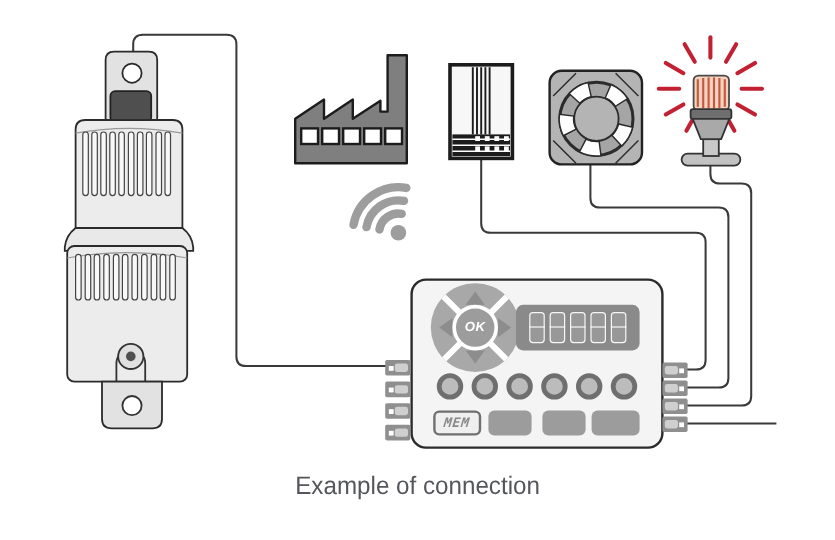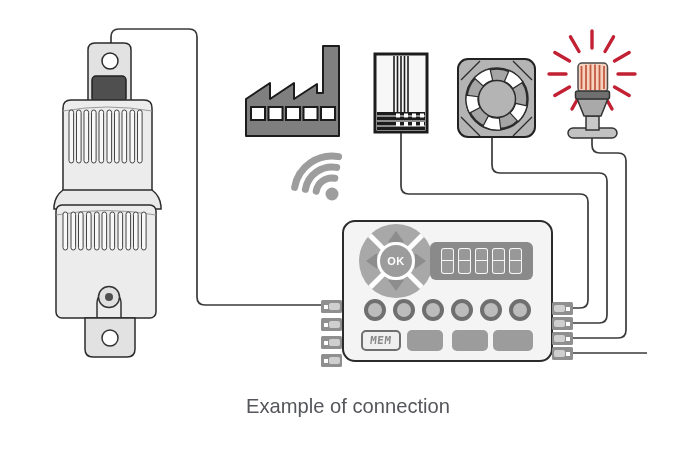--- a/index.html
+++ b/index.html
@@ -1,22 +1,22 @@
 <!DOCTYPE html>
 <html><head>
 <meta charset="utf-8">
 <style>
   html,body{margin:0;padding:0;background:#fff;}
   #canvas{position:relative;width:696px;height:450px;background:#ffffff;overflow:hidden;
           font-family:"Liberation Sans",sans-serif;}
   #art{position:absolute;left:0;top:0;}
 
   
-  .controller{position:absolute;left:342px;top:220px;width:211px;height:142px;
-    background:#f4f4f4;border:2.5px solid #2b2b2b;border-radius:13px;box-sizing:border-box;}
+  .controller{position:absolute;left:342px;top:232px;width:211px;height:142px;
+    background:#f4f4f4;border:2.5px solid #2b2b2b;border-radius:13px;box-sizing:border-box;font-style:italic;}
   .dpad{position:absolute;left:15px;top:2px;width:74px;height:74px;border-radius:50%;
     background:#a8a8a8;overflow:hidden;}
   .xbar{position:absolute;width:110px;height:5px;background:#fff;left:-18px;top:34.5px;}
   .xbar.a{transform:rotate(45deg);} .xbar.b{transform:rotate(-45deg);}
   .tri{position:absolute;width:0;height:0;}
   .tri.up{left:50%;top:7px;transform:translateX(-50%);
     border-left:8px solid transparent;border-right:8px solid transparent;border-bottom:11px solid #8d8d8d;}
   .tri.down{left:50%;bottom:7px;transform:translateX(-50%);
     border-left:8px solid transparent;border-right:8px solid transparent;border-top:11px solid #8d8d8d;}
   .tri.left{top:50%;left:7px;transform:translateY(-50%);

